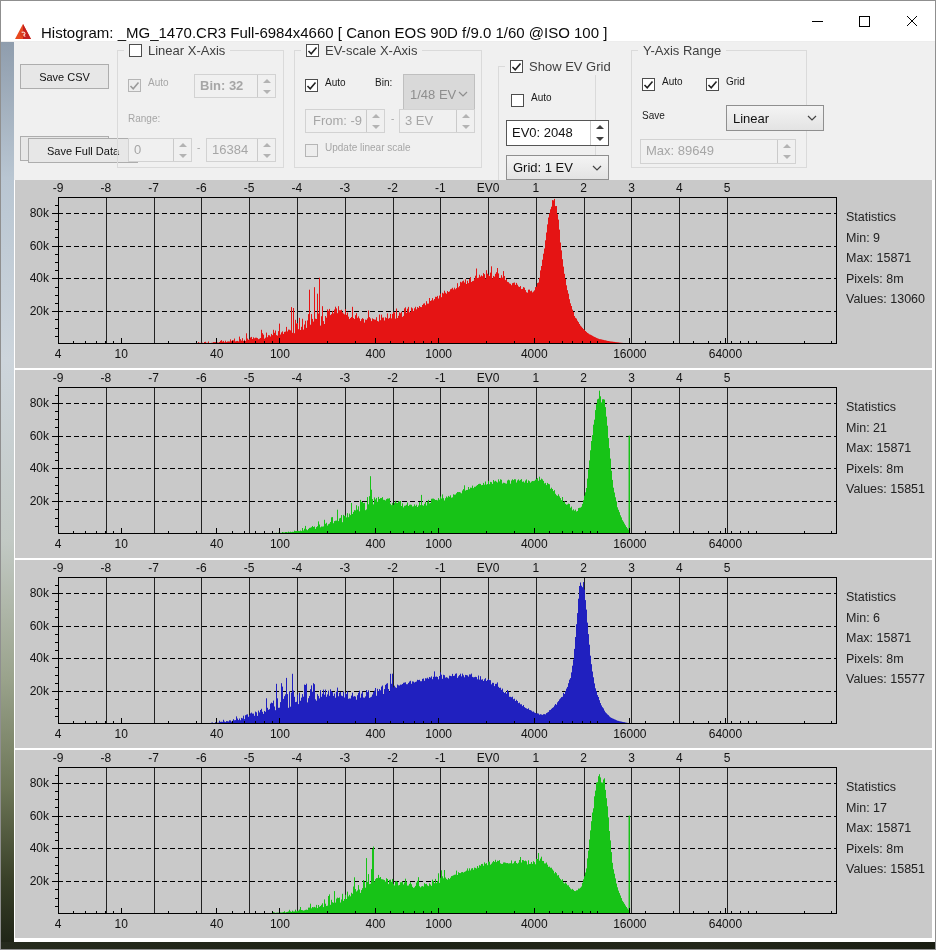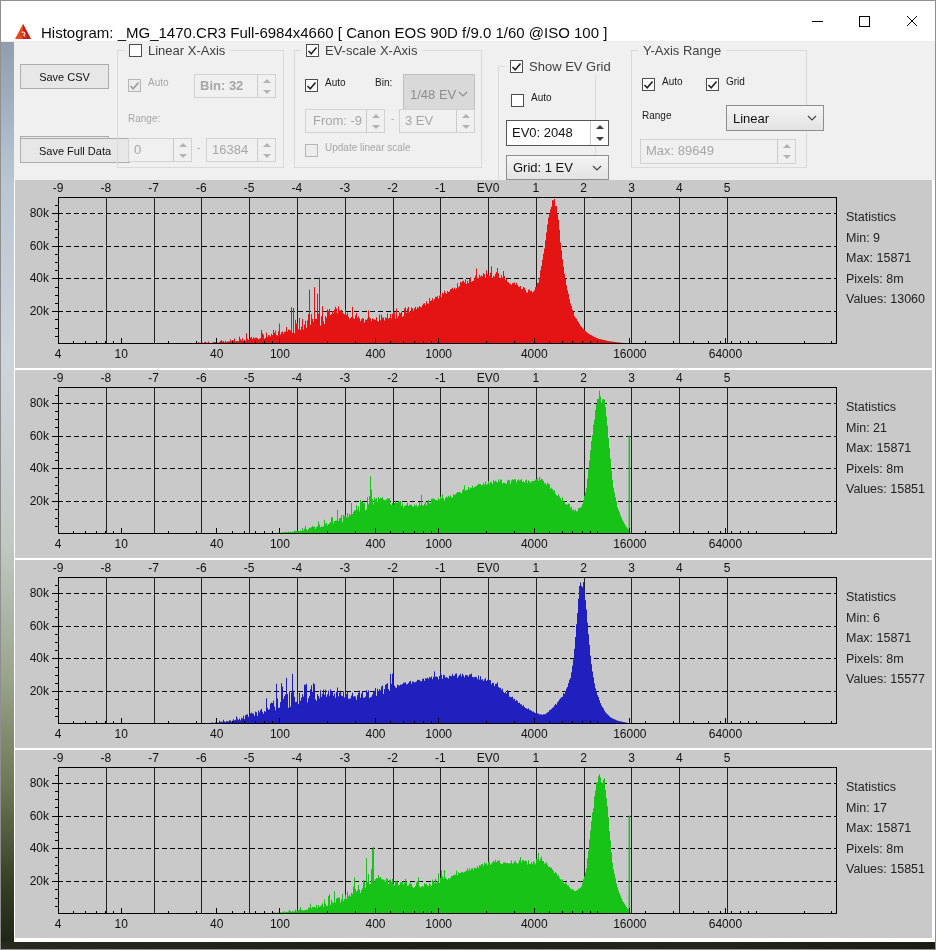--- a/index.html
+++ b/index.html
@@ -83,21 +83,21 @@
       </div>
     </div>
   </div>
 
   <div class="body">
     <div class="left-strip"></div>
 
     <div class="toolbar">
       <button class="btn" style="left:6px;top:22px;width:89px;">Save CSV</button>
       <button class="btn" style="left:6px;top:59px;width:89px;margin-top:35px;">Save PNG</button>
-      <button class="btn" style="left:6px;top:96px;width:110px;">Save Full Data</button>
+      <button class="btn" style="left:14px;top:96px;width:110px;">Save Full Data</button>
 
       <div class="groupbox" style="left:103px;top:8px;width:167px;">
         <div class="legend">
           <span class="cb inline"></span>
           <span>Linear X-Axis</span>
         </div>
         <span class="cb disabled" style="left:10px;top:28px;">
           <svg width="11" height="11" viewBox="0 0 11 11">
               <polyline points="1.5,6 4.2,8.7 9.5,2.5" fill="none" stroke="#9a9a9a" stroke-width="1.6"></polyline>
             </svg>
@@ -228,21 +228,21 @@
               <polyline points="1.5,6 4.2,8.7 9.5,2.5" fill="none" stroke="#222" stroke-width="1.6"></polyline>
             </svg>
         </span>
         <span class="lbl" style="left:30px;top:25px;">Auto</span>
         <span class="cb" style="left:74px;top:27px;">
           <svg width="11" height="11" viewBox="0 0 11 11">
               <polyline points="1.5,6 4.2,8.7 9.5,2.5" fill="none" stroke="#222" stroke-width="1.6"></polyline>
             </svg>
         </span>
         <span class="lbl" style="left:94px;top:25px;">Grid</span>
-        <span class="lbl" style="left:10px;top:59px;">Range</span>
+        <span class="lbl" style="left:10px;top:59px;">Save</span>
         <div class="dd" style="left:66px;top:54px;width:98px;height:26px;margin-left:28px;">
           <span>Linear</span>
           <svg class="chev" width="10" height="6" viewBox="0 0 10 6">
               <polyline points="1,1 5,5 9,1" fill="none" stroke="#444" stroke-width="1.2"></polyline>
             </svg>
         </div>
         <div class="spinner disabled" style="left:8px;top:88px;width:156px;height:25px;gap:29px;">
           <span class="spin-val">Max: 89649</span>
           <span class="spin-btns">
               <span>

